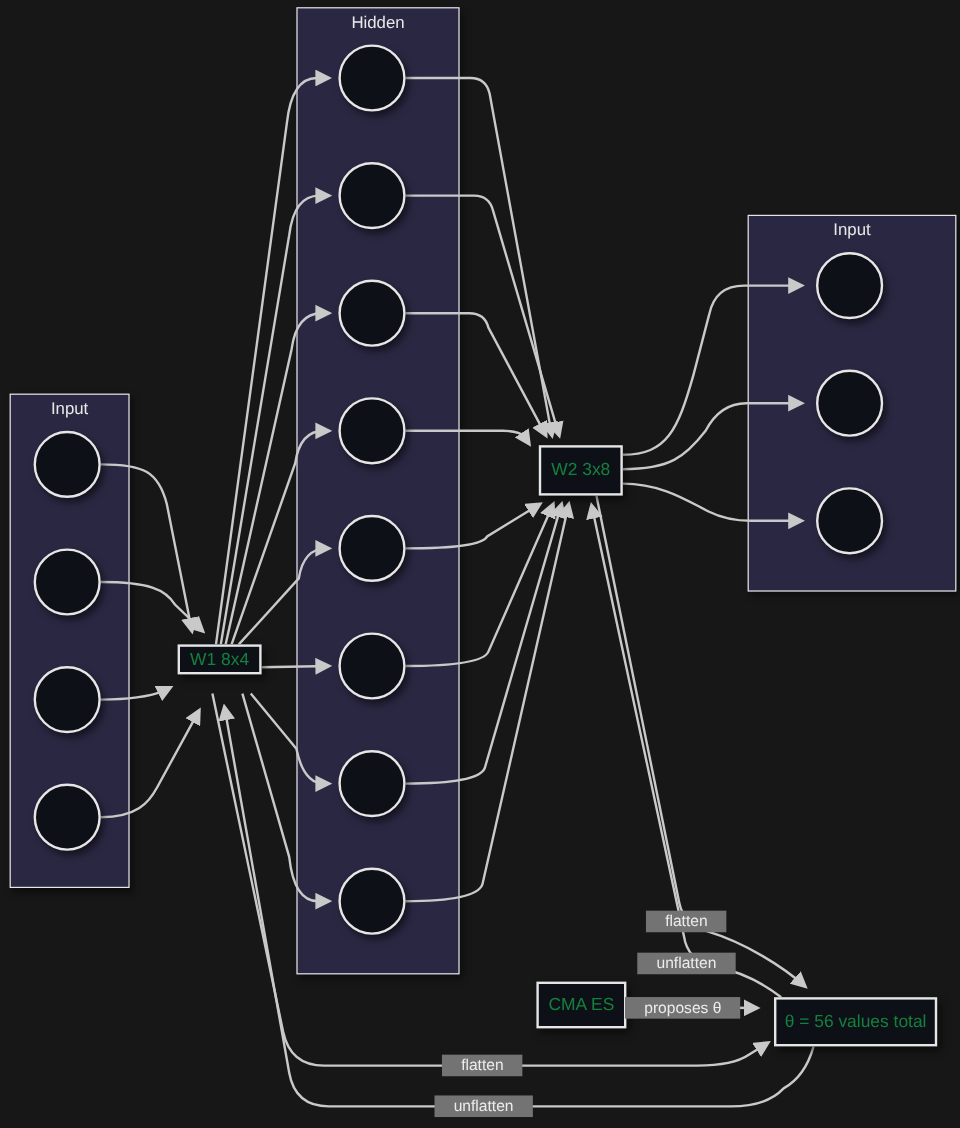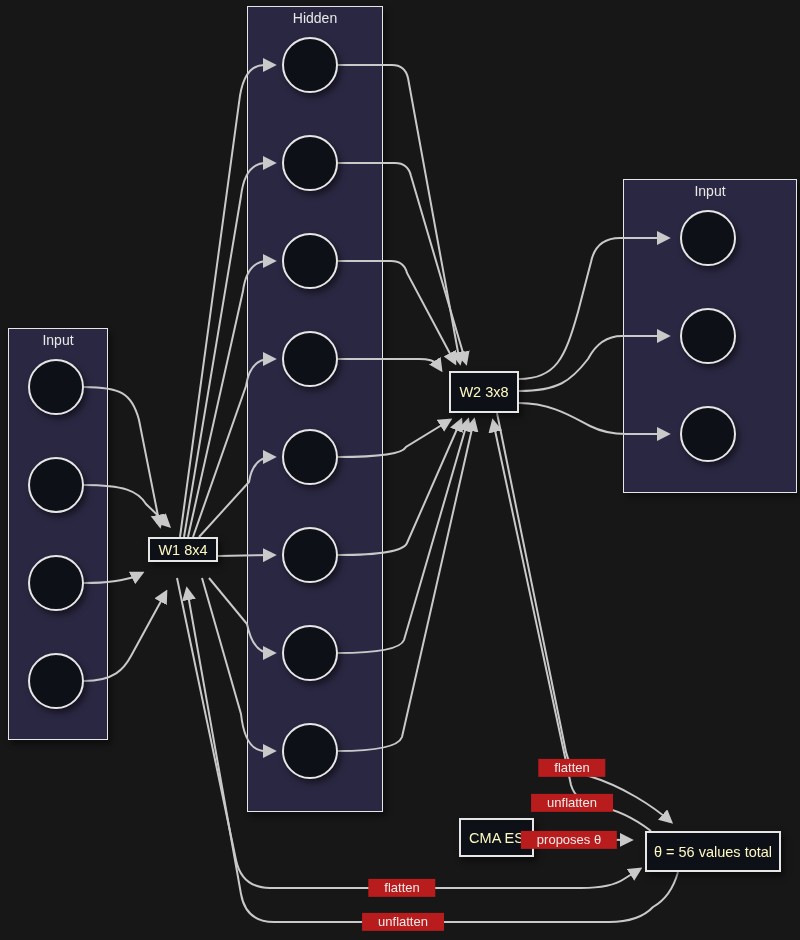--- a/index.html
+++ b/index.html
@@ -15,27 +15,27 @@
     position:absolute;top:3px;left:0;width:100%;text-align:center;
     color:#e8e8e8;font-size:14px;
   }
   .neuron{
     position:absolute;width:56px;height:56px;border-radius:50%;
     background:#0d1117;border:2.5px solid #e6e6e6;box-sizing:border-box;
     box-shadow:3px 4px 6px rgba(0,0,0,0.5);
   }
   .rect-node{
     position:absolute;background:#0d1117;border:2px solid #e6e6e6;
-    box-sizing:border-box;color:#fef9c3;font-size:14.5px;
+    box-sizing:border-box;color:#15803d;font-size:14.5px;
     display:flex;align-items:center;justify-content:center;
     box-shadow:3px 4px 6px rgba(0,0,0,0.5);white-space:nowrap;
   }
   .edge-label{
     position:absolute;transform:translate(-50%,-50%);
-    background:#b91c1c;color:#ececec;font-size:13px;
+    background:#737373;color:#ececec;font-size:13px;
     padding:1px 16px;line-height:1.25;white-space:nowrap;
   }
   svg.edges{position:absolute;left:0;top:0;z-index:2;}
   .subgraph{z-index:1;}
   .neuron,.rect-node{z-index:3;}
   .edge-label{z-index:4;}
 </style>
 </head>
 <body>
 
@@ -106,21 +106,21 @@
   <div class="neuron" style="left:680px;top:210px;"></div>
   <div class="neuron" style="left:680px;top:308px;"></div>
   <div class="neuron" style="left:680px;top:406px;"></div>
 
   <div class="rect-node" style="left:148px;top:537px;width:70px;height:25px;">
     <span>W1 8x4</span>
   </div>
   <div class="rect-node" style="left:449px;top:371px;width:70px;height:42px;">
     <span>W2 3x8</span>
   </div>
-  <div class="rect-node" style="left:447px;top:818px;width:75px;height:39px;margin-left:12px;">
+  <div class="rect-node" style="left:447px;top:818px;width:75px;height:39px;">
     <span>CMA ES</span>
   </div>
   <div class="rect-node" style="left:645px;top:831px;width:136px;height:41px;">
     <span>θ = 56 values total</span>
   </div>
 
   <div class="edge-label" style="left:572px;top:768px;">flatten</div>
   <div class="edge-label" style="left:572px;top:803px;">unflatten</div>
   <div class="edge-label" style="left:569px;top:840px;">proposes θ</div>
   <div class="edge-label" style="left:402px;top:888px;">flatten</div>

